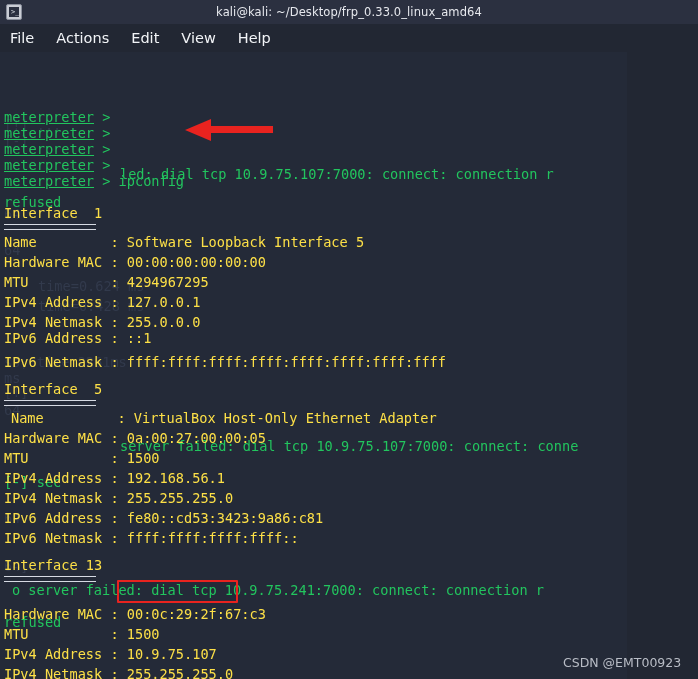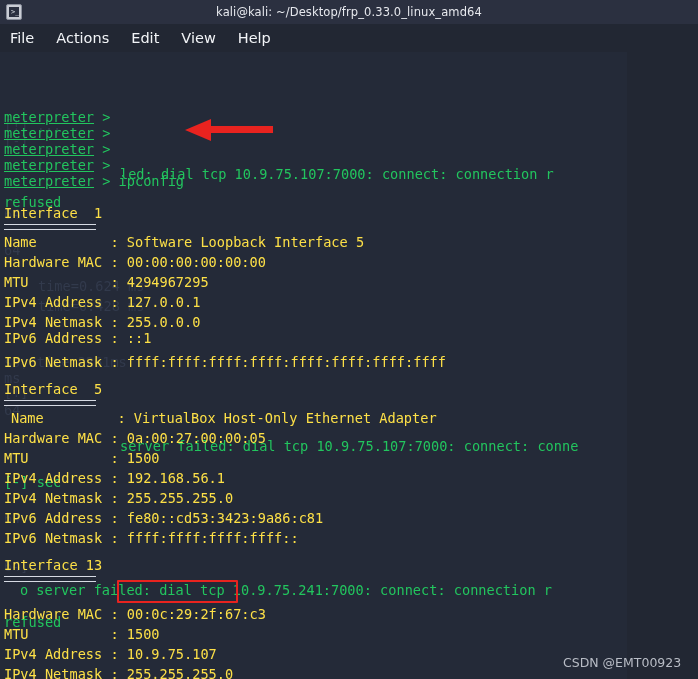--- a/index.html
+++ b/index.html
@@ -112,21 +112,21 @@
       <div class="row ghost" style="top: 224px; left: 38px;">time=0.624 ms</div>
       <div class="row ghost" style="top: 244px; left: 38px;">time=0.428 ms</div>
       <div class="row ghost" style="top: 300px; left: 4px;">ss, time 2261ms</div>
       <div class="row ghost" style="top: 316px; left: 4px;">ms</div>
       <div class="row ghost" style="top: 330px; left: 4px;">[!]</div>
       <div class="row ghost" style="top: 348px; left: 4px;">64</div>
       <div class="row ghost-red" style="top: 384px; left: 120px;">server failed: dial tcp 10.9.75.107:7000: connect: conne</div>
       <div class="row ghost-red" style="top: 420px; left: 4px;">[-] sec</div>
       <div class="row ghost" style="top: 456px; left: 4px;">64</div>
       <div class="row ghost" style="top: 504px; left: 4px;">64]</div>
-      <div class="row ghost-red" style="top: 528px; left: 20px;">o server failed: dial tcp 10.9.75.241:7000: connect: connection r</div>
+      <div class="row ghost-red" style="top: 528px; left: 12px;">o server failed: dial tcp 10.9.75.241:7000: connect: connection r</div>
       <div class="row ghost-red" style="top: 560px; left: 4px;">refused</div>
       <div class="row prompt" style="top: 55px; left: 4px;"><span class="mp">meterpreter</span><span> &gt; </span></div>
       <div class="row prompt" style="top: 71px; left: 4px;"><span class="mp">meterpreter</span><span> &gt; </span></div>
       <div class="row prompt" style="top: 87px; left: 4px;"><span class="mp">meterpreter</span><span> &gt; </span></div>
       <div class="row prompt" style="top: 103px; left: 4px;"><span class="mp">meterpreter</span><span> &gt; </span></div>
       <div class="row prompt" style="top: 119px; left: 4px;"><span class="mp">meterpreter</span><span> &gt; ipconfig</span></div>
       <div class="row fg" style="top: 151px; left: 4px;">Interface  1</div>
       <div class="rule" style="top: 172px; width: 92px;"></div>
       <div class="row fg" style="top: 180px; left: 4px;"><span>Name         : </span><span>Software Loopback Interface 5</span></div>
       <div class="row fg" style="top: 200px; left: 4px;"><span>Hardware MAC : </span><span>00:00:00:00:00:00</span></div>

